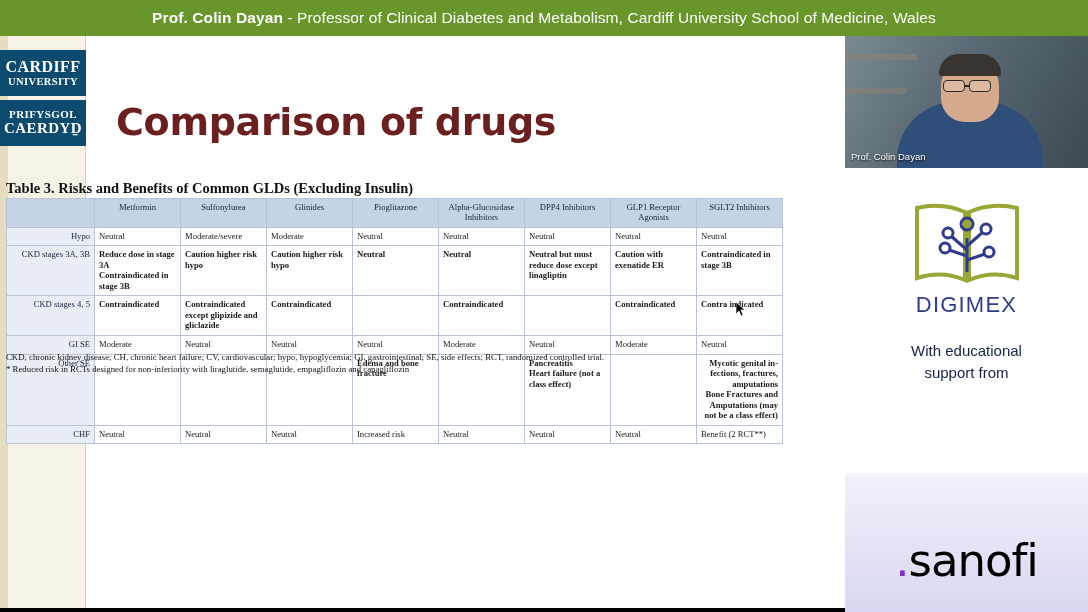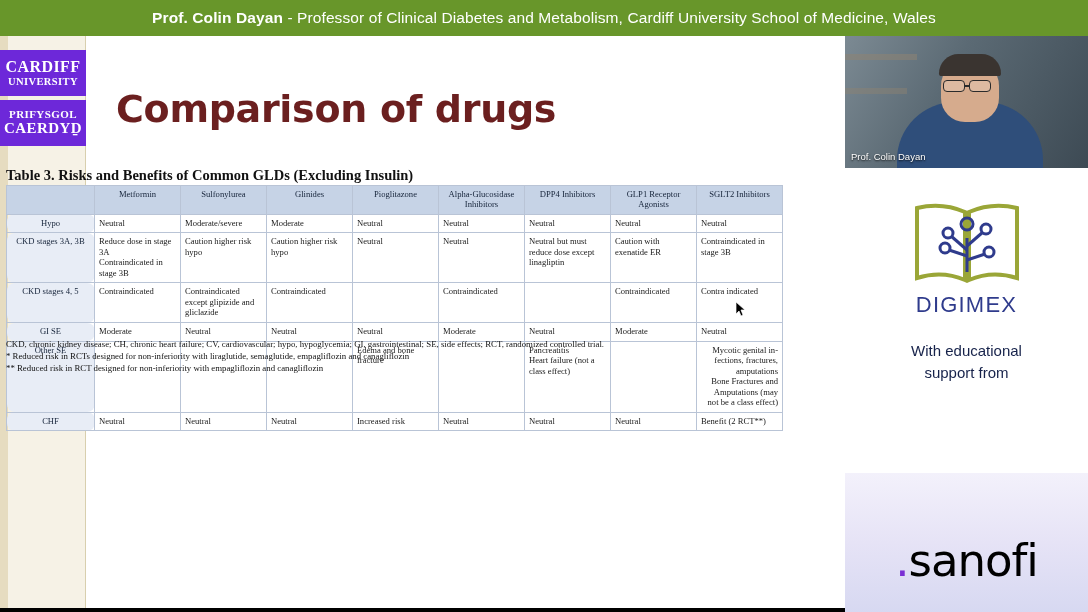--- a/index.html
+++ b/index.html
@@ -34,34 +34,34 @@
     position: absolute; left: 0; top: 0; width: 86px; height: 576px;
     background: #f6f2e6;
     border-right: 1px solid #d8cfae;
   }
   #strip-inner {
     position: absolute; left: 0; top: 0; width: 8px; height: 576px;
     background: #e6dcc0;
   }
   .logo-box {
     position: absolute; left: 0; width: 86px;
-    background: #6d28d9; color: #fff;
+    background: #0c4a6e; color: #fff;
     display: flex; flex-direction: column; align-items: center; justify-content: center;
     font-family: "Liberation Serif", serif;
     letter-spacing: 0.4px;
   }
   #logo1 { top: 14px; height: 46px; }
   #logo2 { top: 64px; height: 46px; }
   .logo-box span { display: block; line-height: 1.05; font-weight: bold; }
   #logo1 .l1 { font-size: 16px; }
   #logo1 .l2 { font-size: 10.5px; }
   #logo2 .l1 { font-size: 11px; }
   #logo2 .l2 { font-size: 15px; }
 
-  #slide-body { position: absolute; left: 86px; top: 3px; width: 759px; height: 452px; }
+  #slide-body { position: absolute; left: 86px; top: 16px; width: 759px; height: 452px; }
 
   #slide-title {
     position: absolute; left: 30px; top: 48px;
     font-size: 38px; color: #6b1f1f;
     font-family: "DejaVu Sans", sans-serif;
     font-weight: bold; letter-spacing: -0.3px;
   }
 
   #table-caption {
     position: absolute; left: -80px; top: 128px;
@@ -82,27 +82,27 @@
     border: 1px solid #b9c4d6;
     vertical-align: top;
     padding: 3px 4px 4px 4px;
     font-size: 8.6px; line-height: 1.22; color: #1a1a1a;
   }
   table.gld thead th {
     background: #c6d3e6; font-weight: normal; height: 26px;
     font-size: 8.6px; color: #16243a;
   }
   table.gld tbody th {
-    background: #e8edf6; font-weight: normal; text-align: center;
-    font-size: 8.6px; color: #16243a; border-radius: 8px;
+    background: #e8edf6; font-weight: normal; text-align: right;
+    font-size: 8.6px; color: #16243a;
   }
   table.gld tbody td { background: #ffffff; }
   col.c0 { width: 88px; }
   col.cx { width: 86px; }
-  .tall td, .tall th { height: 40px; }
+  .tall td, .tall th { height: 40px; font-weight: bold; }
 
   #tbl-notes {
     position: absolute; left: -80px; top: 300px; width: 520px;
     font-family: Liberation Serif, serif;
     font-size: 8.8px; line-height: 1.34; color: #111;
   }
   #tbl-notes div { white-space: nowrap; }
 
   
   #rightcol {
@@ -313,21 +313,20 @@
                 <td style="white-space: pre-line;">Neutral</td>
                 <td style="white-space: pre-line;">Benefit (2 RCT**)</td>
               </tr>
             </tbody>
         </table>
       </div>
 
       <div id="tbl-notes">
         <div>CKD, chronic kidney disease; CH, chronic heart failure; CV, cardiovascular; hypo, hypoglycemia; GI, gastrointestinal; SE, side effects; RCT, randomized controlled trial.</div>
         <div>* Reduced risk in RCTs designed for non-inferiority with liraglutide, semaglutide, empagliflozin and canagliflozin</div>
-        <div>** Reduced risk in RCT designed for non-inferiority with empagliflozin and canagliflozin</div>
       </div>
     </div>
   </div>
 
   <div id="bottom-strip"></div>
 
   <div id="rightcol">
 
     <div id="video">
       <div id="v-wall"></div>

